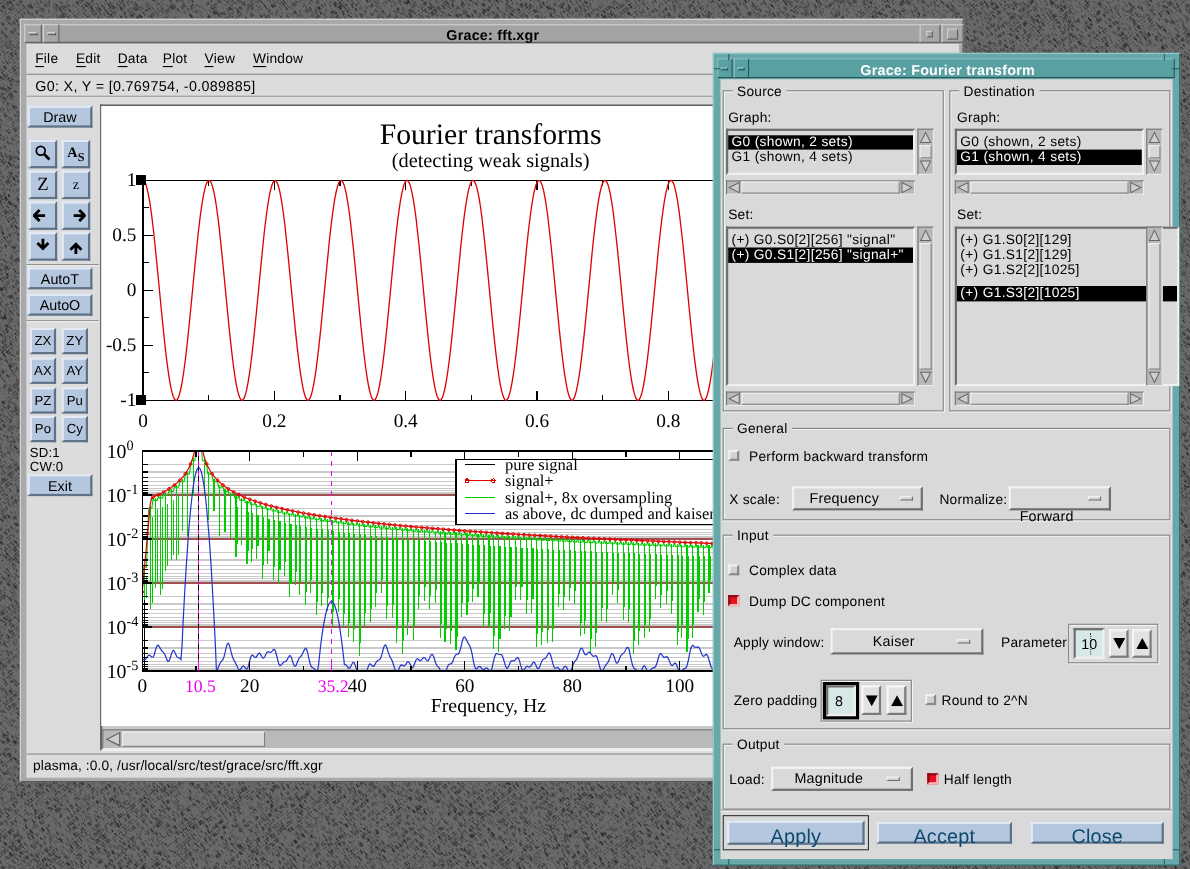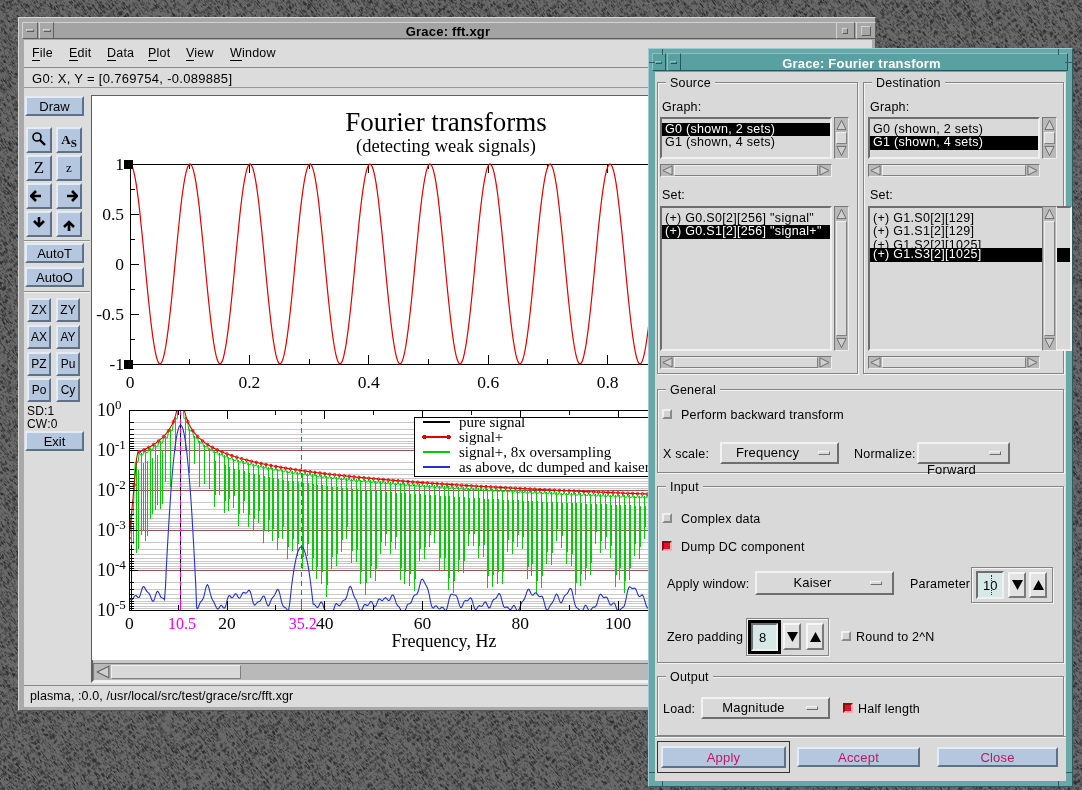--- a/index.html
+++ b/index.html
@@ -1,18 +1,18 @@
 <!DOCTYPE html>
 <html><head><meta charset="utf-8"><style>
 *{margin:0;padding:0;box-sizing:border-box}
 html,body{width:1082px;height:790px;overflow:hidden;background:#646464}
 body{font-family:"Liberation Sans",sans-serif;position:relative}
 .abs{position:absolute}
 .sunk{border:2px solid;border-color:#6e6e6e #f0f0f0 #f0f0f0 #6e6e6e}
-.btn{background:#b5c7de;border:2px solid;border-color:#e4ebf5 #5f7186 #5f7186 #e4ebf5;color:#be185d;text-align:center;font-size:13px;letter-spacing:.2px}
+.btn{background:#b5c7de;border:2px solid;border-color:#e4ebf5 #5f7186 #5f7186 #e4ebf5;color:#0c4a6e;text-align:center;font-size:18px;letter-spacing:.2px}
 .etch{border:1px solid #848484;box-shadow:1px 1px 0 #f4f4f4, inset 1px 1px 0 #f4f4f4}
 .flab{position:absolute;top:-7px;left:8px;background:#d9d9d9;padding:0 4px;font-size:12.5px;letter-spacing:.2px}
 .lbl{position:absolute;font-size:12.5px;letter-spacing:.2px;color:#000;white-space:pre}
 .row{position:absolute;left:0;right:0;height:13.5px;font-size:12.5px;letter-spacing:.3px;white-space:pre;padding-left:3px;line-height:13.5px}
 .sel{background:#000;color:#fff}
 .cb{position:absolute;width:10px;height:10px;background:#d2d2d2;border:2px solid;border-color:#f0f0f0 #8a8a8a #8a8a8a #f0f0f0}
 .cbr{position:absolute;width:10px;height:10px;background:#e51023;border:2px solid;border-color:#8c0a12 #ffb0b0 #ffb0b0 #8c0a12}
 .opt{position:absolute;background:#d9d9d9;border:2px solid;border-color:#f2f2f2 #6e6e6e #6e6e6e #f2f2f2;font-size:13px;letter-spacing:.2px;text-align:center;padding-right:24px}
 .dash{position:absolute;width:12px;height:4px;background:#d9d9d9;border:1px solid;border-color:#f2f2f2 #6e6e6e #6e6e6e #f2f2f2}
 .sb{position:absolute;background:#b9b9b9;border:1px solid;border-color:#777 #eee #eee #777}
@@ -400,21 +400,21 @@
         <svg class="abs" style="right:1px;top:0" width="11" height="11" viewBox="0 0 12 12">
           <path d="M11 6L1 1v10Z" fill="#cfcfcf" stroke="#666" stroke-width="1"></path>
         </svg>
         <div class="thumb" style="left:13px;top:0;right:13px;bottom:0"></div>
       </div>
       <div class="lbl" style="left:215px;top:116px">Set:</div>
       <div class="abs sunk" style="left:213px;top:134px;width:204px;height:145px;background:#d9d9d9">
         <div class="row" style="top:3.5px">(+) G1.S0[2][129]</div>
         <div class="row" style="top:17.0px">(+) G1.S1[2][129]</div>
         <div class="row" style="top:30.5px">(+) G1.S2[2][1025]</div>
-        <div class="row sel" style="top:40px">(+) G1.S3[2][1025]</div>
+        <div class="row sel" style="top:52px">(+) G1.S3[2][1025]</div>
       </div>
       <div class="sb" style="left:387px;top:134px;width:15px;height:145px">
         <svg class="abs" style="left:1px;top:1px" width="11" height="12" viewBox="0 0 12 12">
           <path d="M6 1L11 11H1Z" fill="#cfcfcf" stroke="#666" stroke-width="1"></path>
         </svg>
         <svg class="abs" style="left:1px;bottom:1px" width="11" height="12" viewBox="0 0 12 12">
           <path d="M6 11L1 1h10Z" fill="#cfcfcf" stroke="#666" stroke-width="1"></path>
         </svg>
         <div class="thumb" style="left:1px;top:14px;right:1px;bottom:14px"></div>
       </div>

